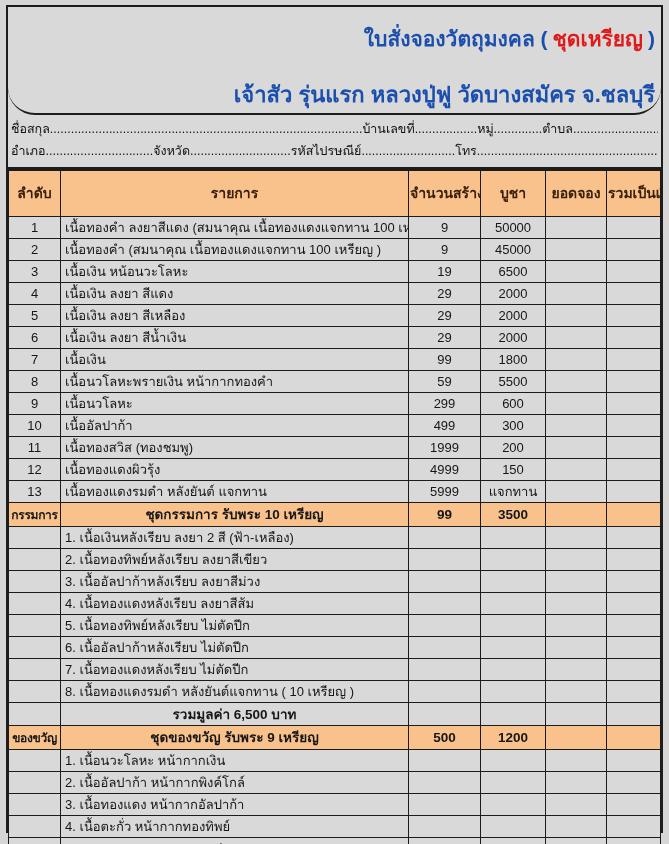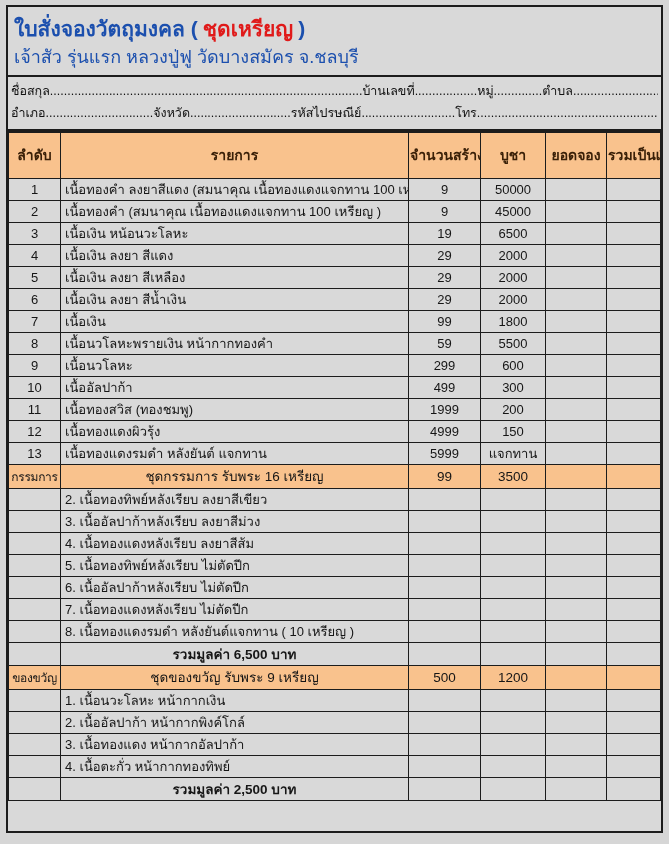--- a/index.html
+++ b/index.html
@@ -19,24 +19,24 @@
     color:var(--ink);
     overflow:hidden;
   }
   .frame{
     margin:5px 6px;
     border:2px solid var(--line);
     height:828px;
     box-sizing:border-box;
     background:var(--gray);
   }
-  .title-block{padding:7px 6px 5px;border-bottom:2px solid var(--line);text-align:left;}
+  .title-block{padding:17px 6px 5px;border-bottom:2px solid var(--line);text-align:right;border-radius:27px;}
   .doc-title{font-size:21px;font-weight:bold;color:var(--blue);line-height:30px;}
   .doc-title .accent{color:var(--red);margin:0 5px;}
-  .doc-subtitle{font-size:18px;font-weight:normal;color:var(--blue);line-height:26px;}
+  .doc-subtitle{font-size:22px;font-weight:bold;color:var(--blue);line-height:26px;margin-top:28px;}
   .form-block{border-bottom:2px solid var(--line);padding:3px 3px 5px;}
   .form-line{font-size:12.5px;line-height:22px;white-space:nowrap;overflow:hidden;color:#111;}
   .purpose{font-size:13.5px;padding:8px 4px 0;height:27px;color:#111;}
 
   table.order{
     width:100%;
     border-collapse:collapse;
     table-layout:fixed;
     border-top:2px solid var(--line);
   }
@@ -57,21 +57,21 @@
   }
   td{background:var(--gray);font-size:13px;height:20px;}
   td.c{text-align:center;}
   td.l{text-align:left;}
   tr.r-item td{height:20px;}
   tr.r-sub td{height:22px;}
   tr.r-total td{height:22px;}
   tr.r-total td.desc{font-weight:bold;text-align:center;font-size:13.5px;}
   tr.r-section td{
     background:var(--orange);
-    font-weight:normal;
+    font-weight:bold;
     height:24px;
     font-size:13.5px;
   }
   tr.r-section td.slabel{font-size:12px;letter-spacing:-0.3px;text-align:center;padding:0 1px;}
   tr.r-section td.desc{text-align:center;}
   col.c-no{width:52px;}
   col.c-desc{width:348px;}
   col.c-qty{width:72px;}
   col.c-price{width:65px;}
   col.c-res{width:61px;}
@@ -212,23 +212,31 @@
         <tr class="r-item">
           <td class="c">13</td>
           <td class="l desc">เนื้อทองแดงรมดำ หลังยันต์ แจกทาน</td>
           <td class="c">5999</td>
           <td class="c">แจกทาน</td>
           <td class="c"></td>
           <td class="c"></td>
         </tr>
         <tr class="r-section">
           <td class="slabel">กรรมการ</td>
-          <td class="desc">ชุดกรรมการ รับพระ 16 เหรียญ</td>
+          <td class="desc">ชุดกรรมการ รับพระ 10 เหรียญ</td>
           <td class="c">99</td>
           <td class="c">3500</td>
+          <td class="c"></td>
+          <td class="c"></td>
+        </tr>
+        <tr class="r-sub">
+          <td class="c"></td>
+          <td class="l desc">1. เนื้อเงินหลังเรียบ ลงยา 2 สี (ฟ้า-เหลือง)</td>
+          <td class="c"></td>
+          <td class="c"></td>
           <td class="c"></td>
           <td class="c"></td>
         </tr>
         <tr class="r-sub">
           <td class="c"></td>
           <td class="l desc">2. เนื้อทองทิพย์หลังเรียบ ลงยาสีเขียว</td>
           <td class="c"></td>
           <td class="c"></td>
           <td class="c"></td>
           <td class="c"></td>

